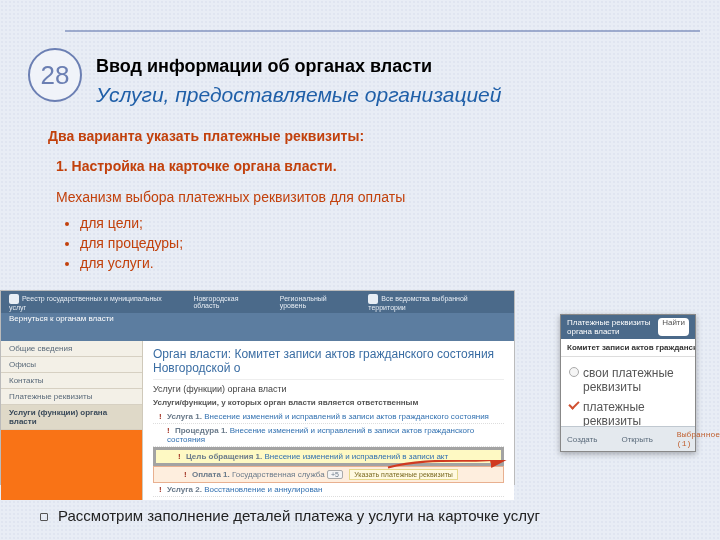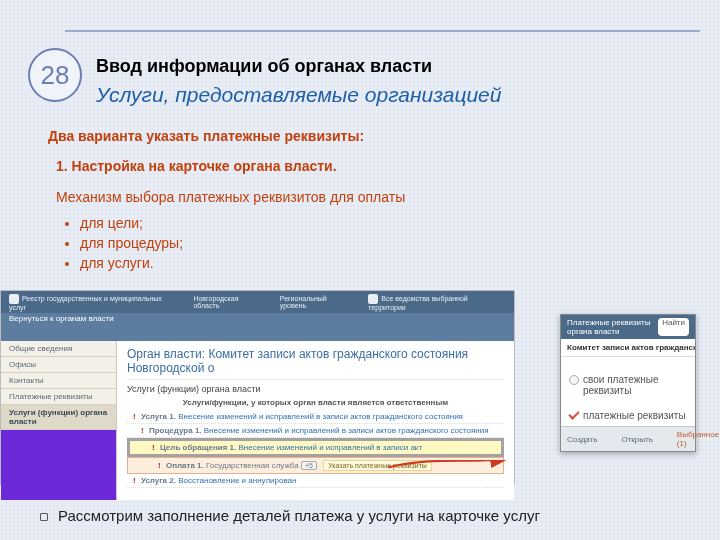--- a/index.html
+++ b/index.html
@@ -118,22 +118,22 @@
   }
   .mock-back {
     height: 28px;
     background: #5c7da0;
     color: #fff;
     font-size: 8px;
     padding: 1px 8px;
   }
   .mock-body { display: flex; height: 159px; }
   .mock-side {
-    width: 116px;
-    background: #6d28d9;
+    width: 142px;
+    background: #f97316;
     border-right: 1px solid #cfc9ba;
   }
   .side-item {
     padding: 3px 8px;
     font-size: 8px;
     color: #5a6a7a;
     border-bottom: 1px solid #d6d0c2;
     background: #f3f0e7;
   }
   .side-item.active {
@@ -158,21 +158,20 @@
     font-size: 9px;
     margin-bottom: 4px;
     border-top: 1px solid #eee;
     padding-top: 4px;
   }
   .mm-subhead2 {
     color: #555;
     font-size: 8px;
     font-weight: bold;
     margin-bottom: 3px;
-    text-align: center;
   }
   .line {
     border-bottom: 1px dotted #ddd;
     padding: 2px 0 2px 6px;
     font-size: 8px;
     color: #6a7a8a;
     position: relative;
   }
   .line .link { color: #3170b0; }
   .line .red { color: #a03020; font-weight: bold; margin-right: 3px;}
@@ -219,25 +218,24 @@
     padding: 4px 6px;
     font-size: 8px;
     color: #333;
     font-weight: bold;
     border-bottom: 1px solid #ddd;
     white-space: nowrap;
     overflow: hidden;
   }
   .mr-body { padding: 6px 8px; }
   .mr-opt {
-    font-size: 10px;
+    font-size: 12px;
     color: #555;
     padding: 3px 0 3px 14px;
     position: relative;
-    margin-top: 8px;
   }
   .mr-opt::before {
     content: "";
     position: absolute;
     left: 0; top: 4px;
     width: 8px; height: 8px;
   }
   .mr-opt.unchecked::before {
     border: 1px solid #aaa;
     border-radius: 50%;
@@ -255,21 +253,21 @@
     bottom: 0; left: 0; right: 0;
     background: #e4e9ee;
     border-top: 1px solid #c0c8d0;
     padding: 3px 6px;
     font-size: 8px;
     color: #5a6a7a;
     display: flex;
     gap: 24px;
     align-items: center;
   }
-  .mr-foot .sel { color: #c06030; }
+  .mr-foot .sel { color: #c06030; font-family: Liberation Mono, monospace; }
   .mr-foot .ok {
     margin-left: auto;
     width: 12px; height: 12px;
     background: #3a8f4a;
     border-radius: 2px;
     position: relative;
   }
   .mr-foot .ok::after{
     content:"";
     position:absolute;

